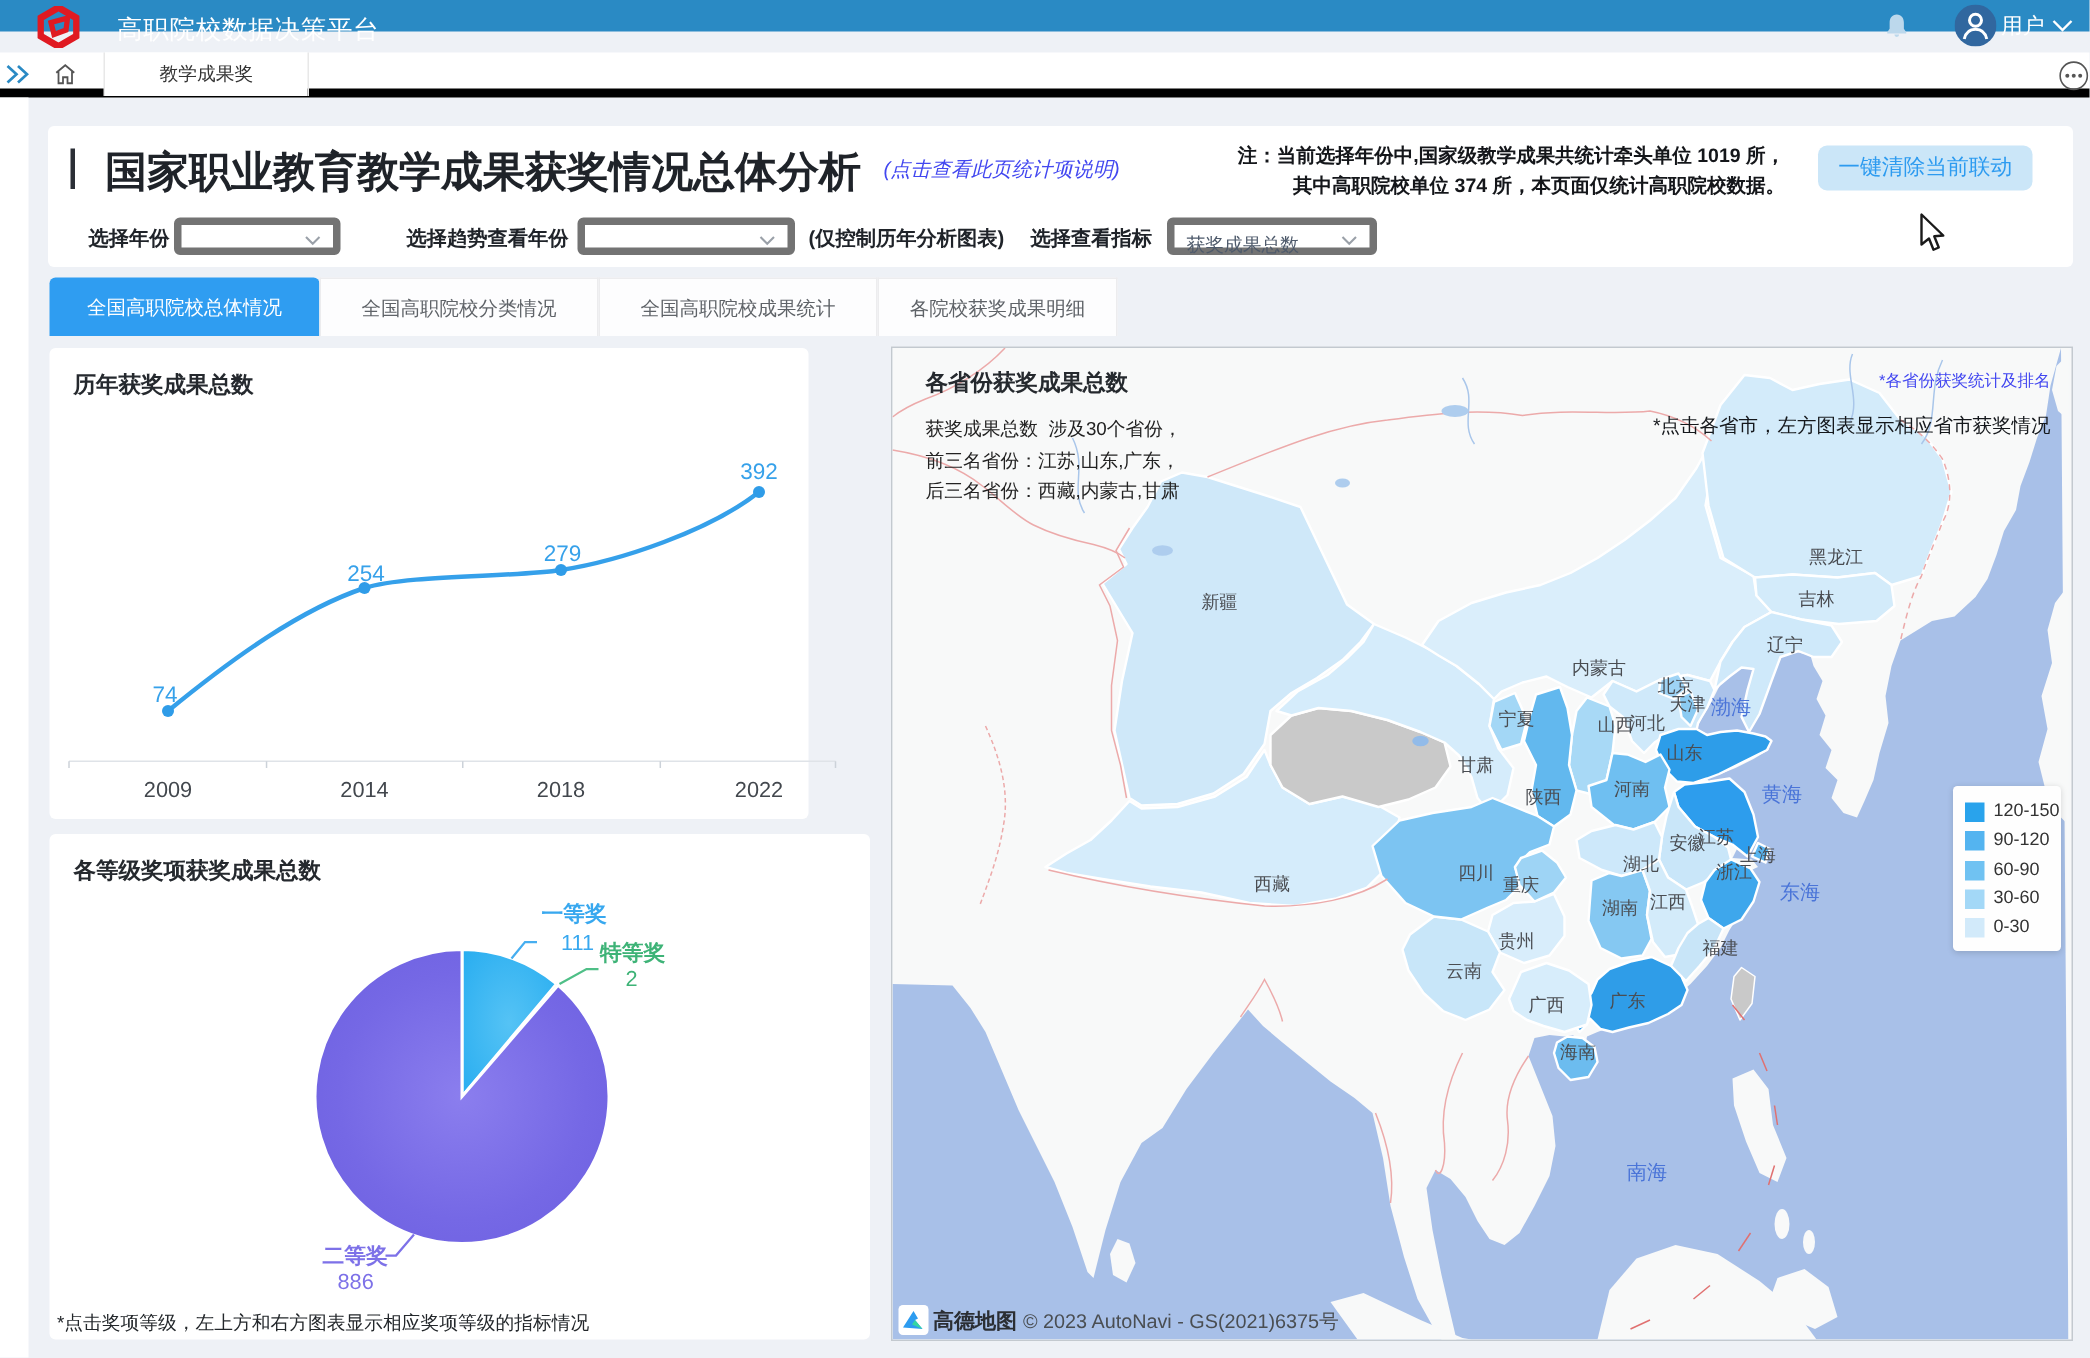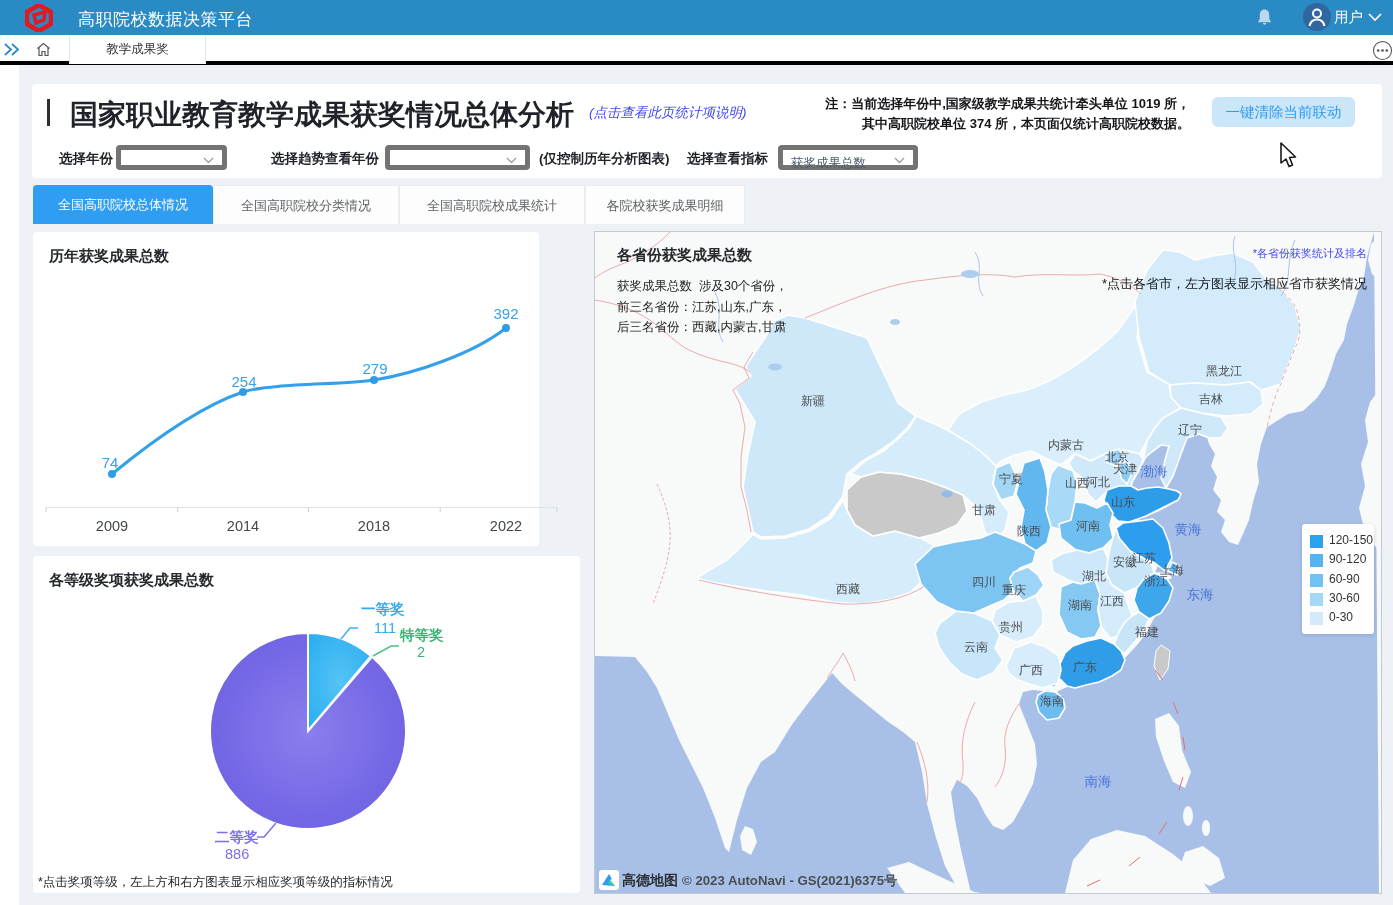--- a/index.html
+++ b/index.html
@@ -1,20 +1,20 @@
 <!DOCTYPE html>
 <html><head>
 <meta charset="utf-8">
 <style>
 *{margin:0;padding:0;box-sizing:border-box;}
 html,body{width:1393px;height:905px;overflow:hidden;font-family:"Liberation Sans",sans-serif;background:#eef1f6;}
 .abs{position:absolute;}
-#topbar{position:absolute;left:0;top:0;width:1393px;height:35px;background:#2a8ac4;}
+#topbar{position:absolute;left:0;top:0;width:1393px;height:21px;background:#2a8ac4;}
 #topbar .brand{position:absolute;left:78px;top:8px;color:#fff;font-size:17px;letter-spacing:0.5px;}
-#navbar{position:absolute;left:0;top:35px;width:1393px;height:30px;background:#fff;border-bottom:4px solid #000000;}
+#navbar{position:absolute;left:0;top:35px;width:1393px;height:30px;background:#fff;border-bottom:6px solid #000000;}
 #sidebar{position:absolute;left:0;top:65px;width:19px;height:840px;background:#fff;}
 .vsep{position:absolute;top:0;width:1px;height:29px;background:#e8e8e8;}
 #titlecard{position:absolute;left:32px;top:84px;width:1350px;height:94px;background:#fff;border-radius:4px;}
 .tab{position:absolute;top:185px;height:39px;line-height:39px;text-align:center;font-size:13px;}
 .tab.active{background:#2f9df1;color:#fff;border-radius:4px 4px 0 0;}
 .tab.off{background:#fdfdfe;color:#5f6368;border:1px solid #ececee;border-bottom:none;}
 #card1{position:absolute;left:33px;top:232px;width:506px;height:314px;background:#fff;border-radius:4px;}
 #card2{position:absolute;left:33px;top:556px;width:547px;height:337px;background:#fff;border-radius:4px;}
 #mappanel{position:absolute;left:594px;top:231px;width:788px;height:663px;background:#f7f8f9;border:1px solid #c3c9cf;}
 .ct{font-size:15px;font-weight:bold;color:#25292e;position:absolute;left:16px;top:15px;}
@@ -282,17 +282,17 @@
     <div style="position:absolute;left:8px;top:69px;width:13px;height:13px;background:#a3d8f7"></div>
       <div style="position:absolute;left:27px;top:67px;font-size:12px;color:#333;white-space:nowrap">30-60</div>
     <div style="position:absolute;left:8px;top:88px;width:13px;height:13px;background:#d2eafa"></div>
       <div style="position:absolute;left:27px;top:86px;font-size:12px;color:#333;white-space:nowrap">0-30</div>
   </div>
   <div class="abs" style="left:4px;top:638px;width:20px;height:20px;background:#fff;border-radius:3px;"><svg width="20" height="20" viewBox="0 0 20 20">
         <path d="M3 15 L10 4 L13 9 L11 10 L16 16 Z" fill="#2d9cf0"></path>
         <path d="M11 10 L16 16 L9 13 Z" fill="#35d5a2"></path>
       </svg></div>
   <div class="abs" style="left:27px;top:640px;font-size:14px;font-weight:bold;color:#2b2e33;">高德地图</div>
-  <div class="abs" style="left:87px;top:640px;font-size:13.2px;color:#4a4e52;font-weight:bold;">© 2023 AutoNavi - GS(2021)6375号</div>
+  <div class="abs" style="left:87px;top:640px;font-size:13.2px;color:#4a4e52;">© 2023 AutoNavi - GS(2021)6375号</div>
 </div>
 <svg class="abs" style="left:1278px;top:141px" width="24" height="28" viewBox="0 0 24 28">
     <path d="M3 2 L3 22 L8 18 L11 25.5 L14.5 24 L11.5 16.5 L17.5 16 Z" fill="#fff" stroke="#1a1a1a" stroke-width="1.6" stroke-linejoin="round"></path>
   </svg>
 
 </body></html>

